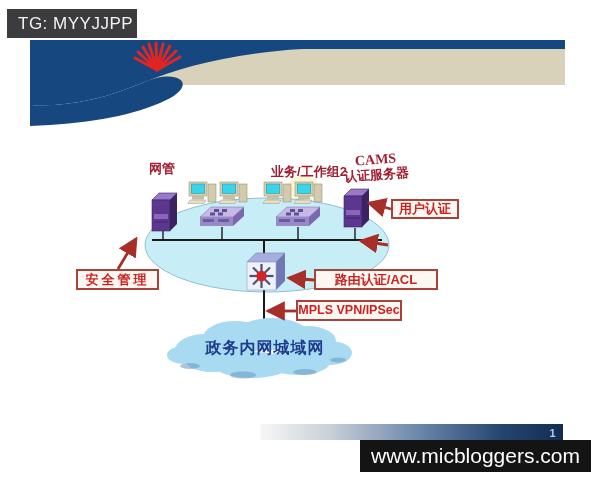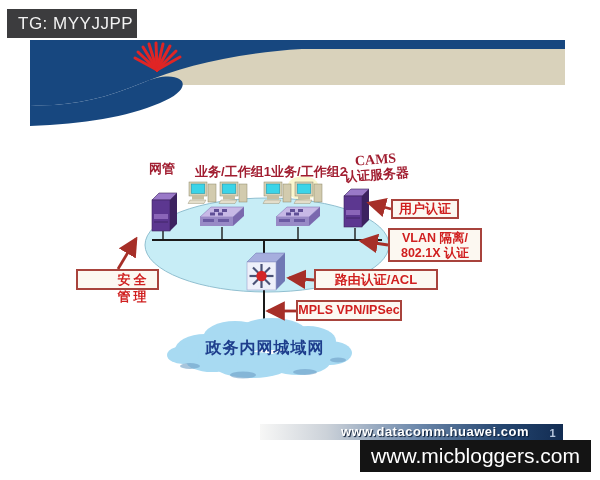--- a/index.html
+++ b/index.html
@@ -37,21 +37,21 @@
                color:#1d3d8c;font-weight:bold;font-size:16px;letter-spacing:1px;
                font-family:"Liberation Serif","DejaVu Serif",serif;}
 
   
   .callout{z-index:2;box-sizing:border-box;border:2px solid #a8433c;background:#fcf8f1;
            color:#d01f1f;font-weight:bold;text-align:center;font-size:13px;}
   .co-user{left:391px;top:199px;width:68px;height:20px;line-height:16px;}
   .co-vlan{left:388px;top:228px;width:94px;height:34px;line-height:15px;padding-top:1px;font-size:12.5px;}
   .co-routing{left:314px;top:269px;width:124px;height:21px;line-height:17px;}
   .co-mpls{left:296px;top:300px;width:106px;height:21px;line-height:17px;font-size:12.5px;}
-  .co-security{left:76px;top:269px;width:83px;height:21px;line-height:17px;letter-spacing:3px;padding-left:32px;}
+  .co-security{left:76px;top:269px;width:83px;height:21px;line-height:17px;letter-spacing:3px;}
 
   
   .url-bar{left:260px;top:424px;width:303px;height:16px;z-index:3;
            background:linear-gradient(90deg,#f7f7f6 0%,#ccd2d9 22%,#6c88ab 52%,#24456f 80%,#122c52 100%);
            color:#ffffff;font-weight:bold;font-size:13px;line-height:16px;text-align:right;
            padding-right:34px;box-sizing:border-box;letter-spacing:0.5px;
            text-shadow:1px 1px 1px #0a1a33;}
   .page-num{position:absolute;right:7px;top:1px;color:#b6c6dd;font-size:11px;font-weight:bold;text-shadow:none;}
 
   
@@ -215,38 +215,32 @@
       <line x1="391" y1="59" x2="369" y2="53" marker-end="url(#ah)"></line>
       <line x1="388" y1="95" x2="361" y2="91" marker-end="url(#ah)"></line>
       <line x1="314" y1="130" x2="289" y2="128" marker-end="url(#ah)"></line>
       <line x1="296" y1="161" x2="268" y2="161" marker-end="url(#ah)"></line>
     </g>
   </svg>
 
   <div class="abs nodelabel lbl-nms">
     <div>网管</div>
   </div>
-  <div class="abs nodelabel lbl-wg1">业务/工作组1</div>
   <div class="abs nodelabel lbl-wg2">业务/工作组2</div>
   <div class="abs nodelabel lbl-cams">
     <div class="en">CAMS</div>
     <div>认证服务器</div>
   </div>
 
   <div class="abs cloud-label">政务内网城域网</div>
 
   <div class="abs callout co-user">用户认证</div>
-  <div class="abs callout co-vlan">
-    <div>VLAN 隔离/</div>
-    <div>802.1X 认证</div>
-  </div>
   <div class="abs callout co-routing">路由认证/ACL</div>
   <div class="abs callout co-mpls">MPLS VPN/IPSec</div>
   <div class="abs callout co-security">安全管理</div>
 
   <div class="abs url-bar">
-    <span>www.datacomm.huawei.com</span>
     <span class="page-num">1</span>
   </div>
 
   <div class="abs wm-bar">www.micbloggers.com</div>
 
 </div>
 
 </body></html>

